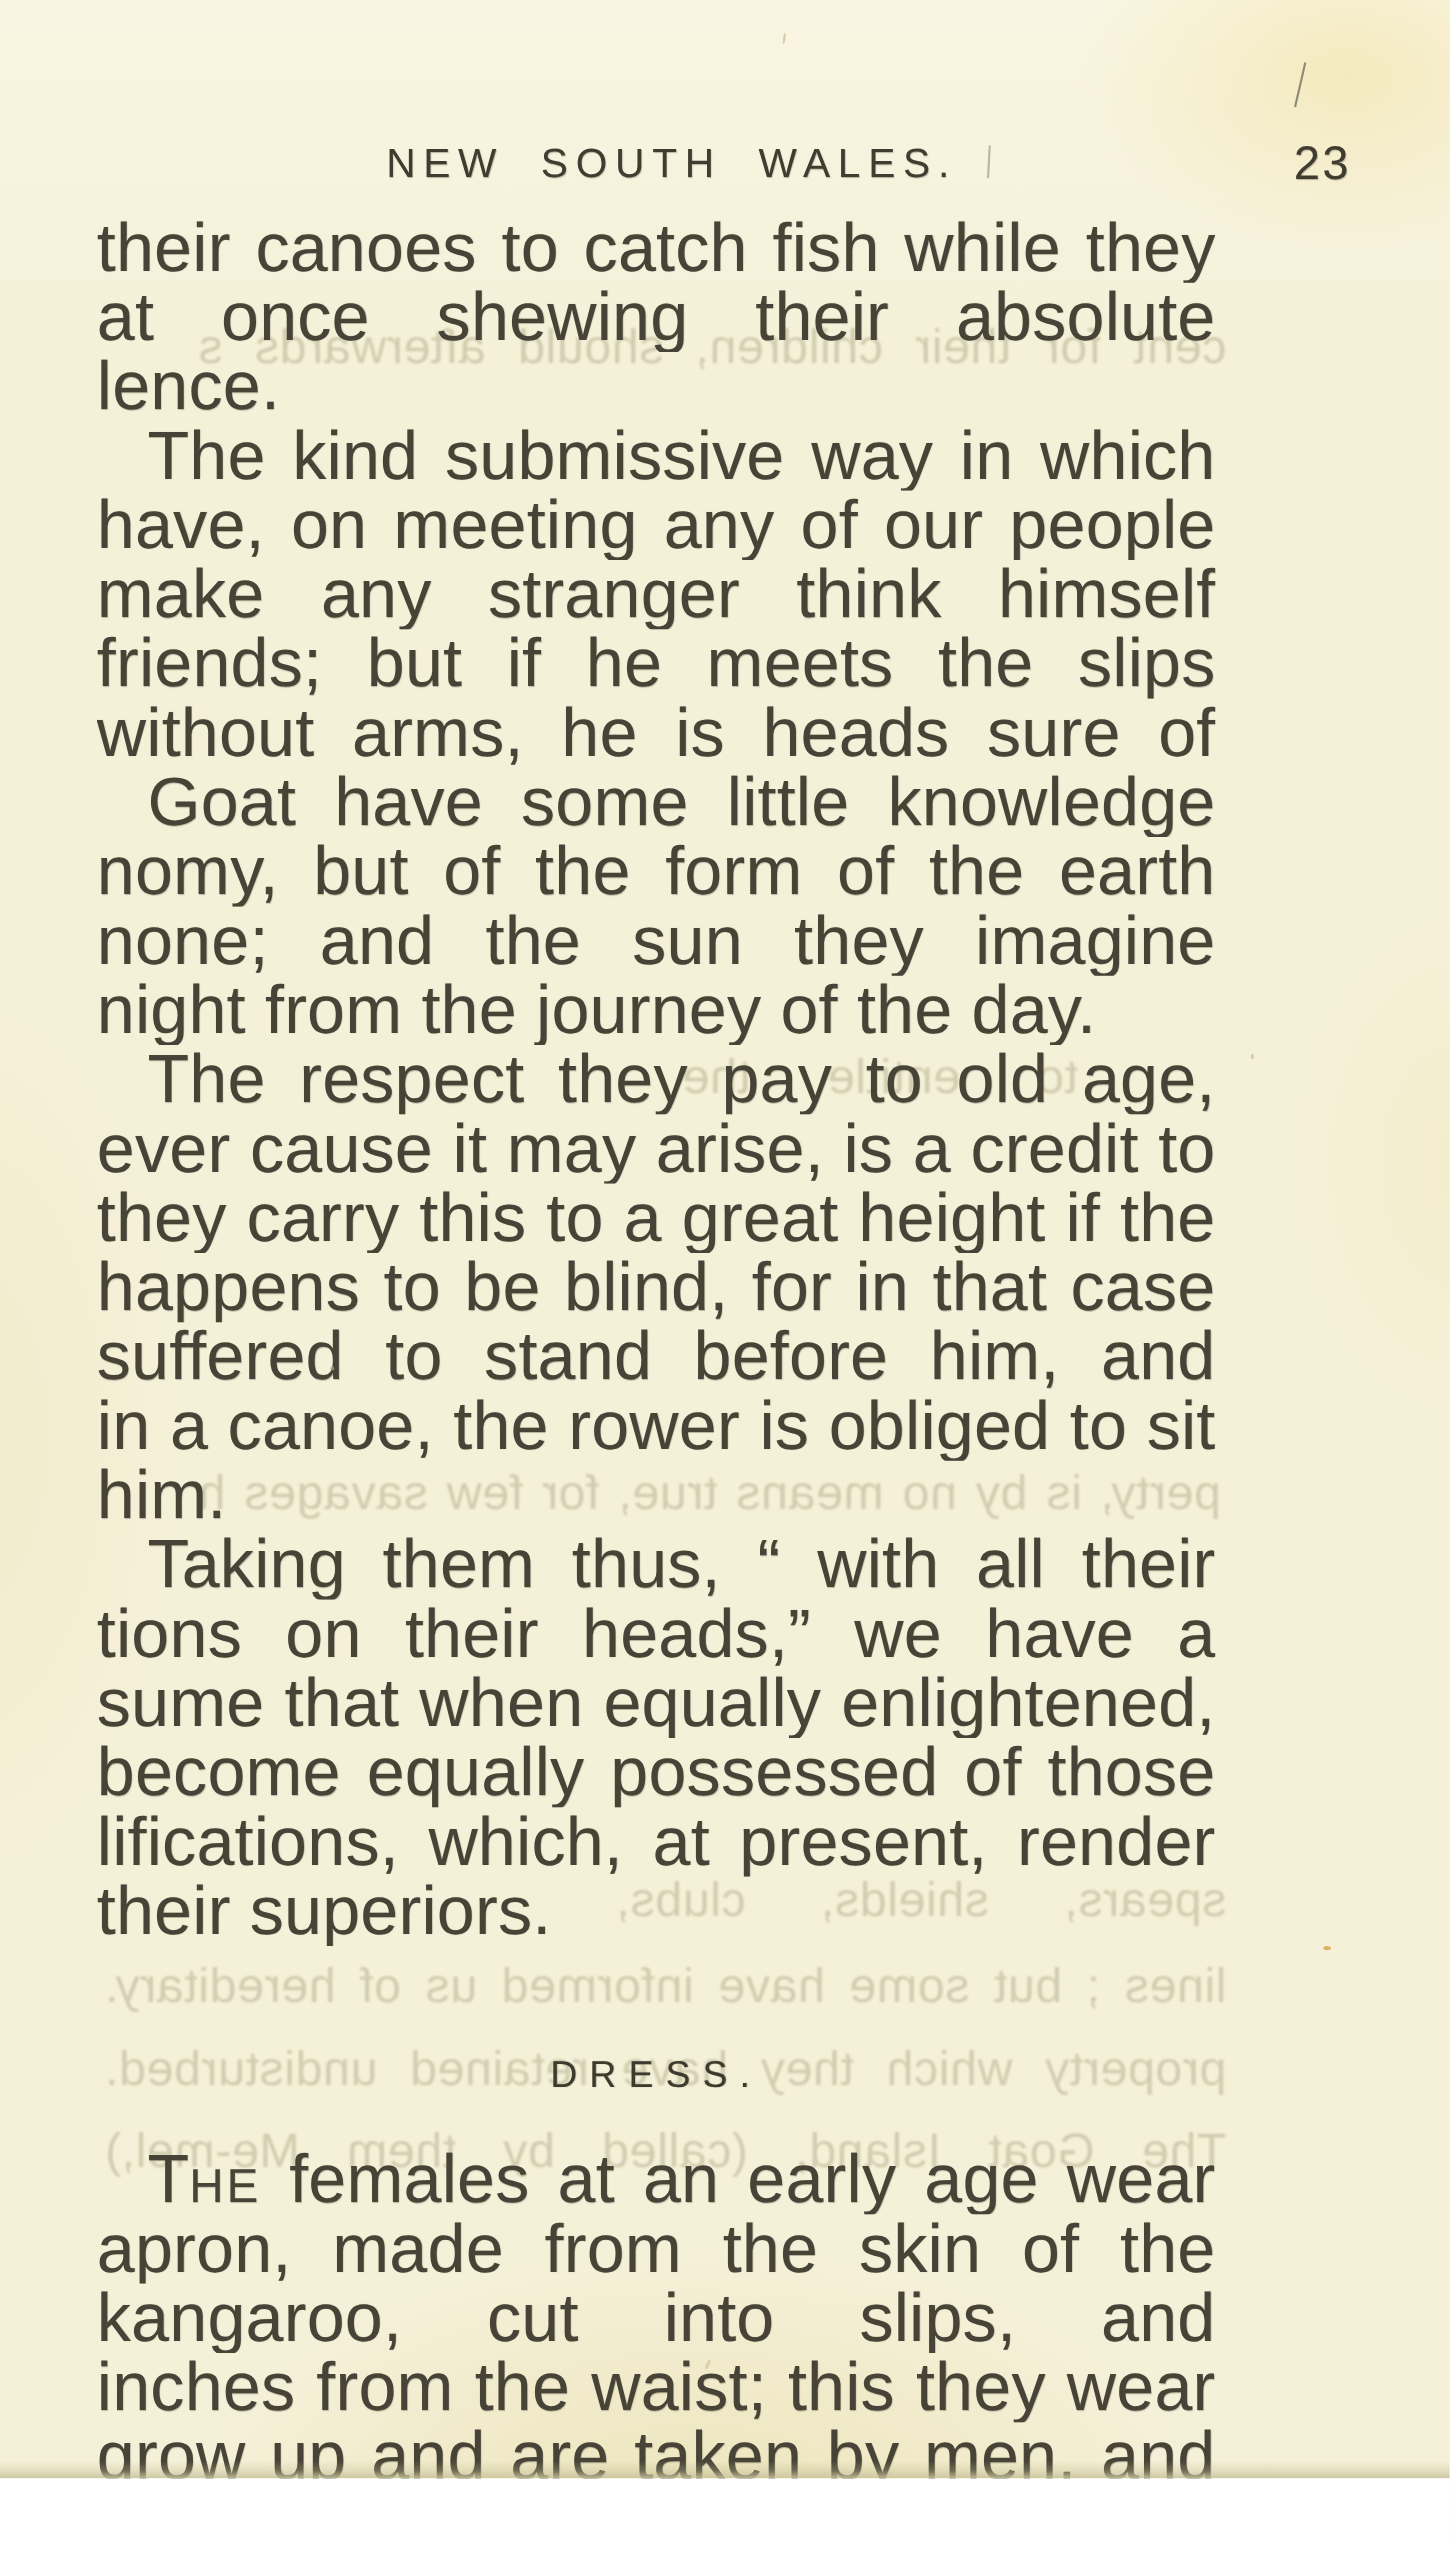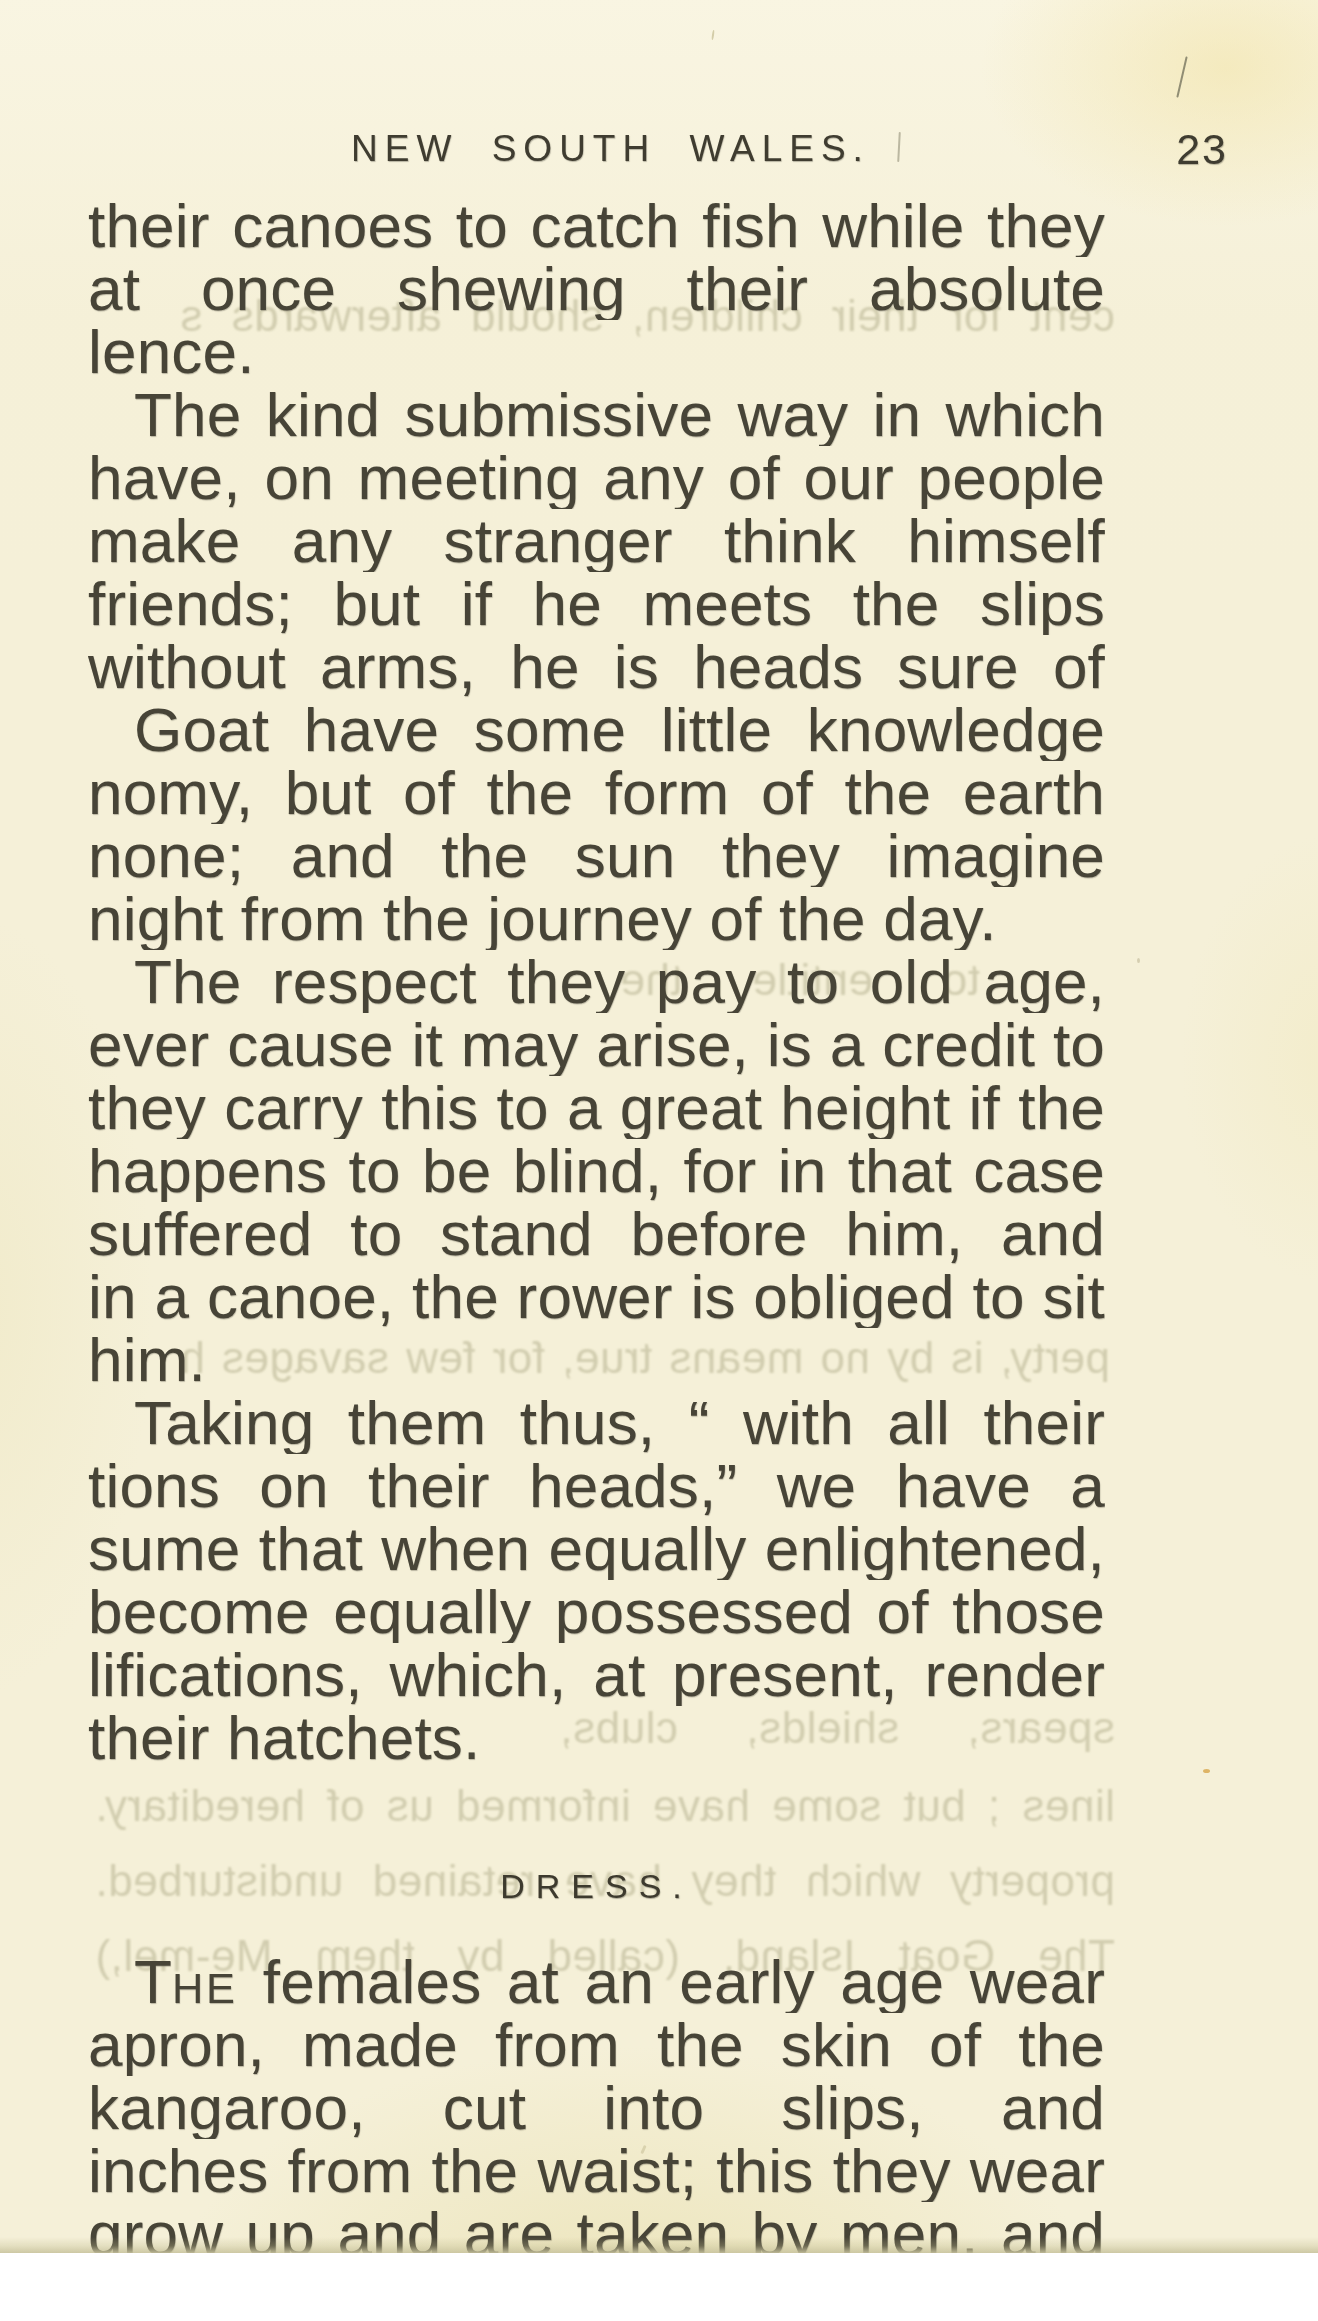--- a/index.html
+++ b/index.html
@@ -124,21 +124,21 @@
         <div class="line">they carry this to a great height if the render</div>
         <div class="line">happens to be blind, for in that case nobody is</div>
         <div class="line">suffered to stand before him, and when rowed</div>
         <div class="line">in a canoe, the rower is obliged to sit behind</div>
         <div class="line last">him.</div>
         <div class="line indent">Taking them thus, “ with all their imperfec-</div>
         <div class="line">tions on their heads,” we have a right to pre-</div>
         <div class="line">sume that when equally enlightened, they may</div>
         <div class="line">become equally possessed of those refined qua-</div>
         <div class="line">lifications, which, at present, render Europeans</div>
-        <div class="line last">their hatchets.</div>
+        <div class="line last">their superiors.</div>
       </div>
     <div class="section-heading">DRESS.</div>
     <div id="paras2">
         <div class="line indent">T<span class="sc">HE</span> females at an early age wear a little</div>
         <div class="line">apron, made from the skin of the opposum or</div>
         <div class="line">kangaroo, cut into slips, and hanging a few</div>
         <div class="line">inches from the waist; this they wear till they</div>
         <div class="line">grow up and are taken by men, and then they</div>
       </div>
   </div>

